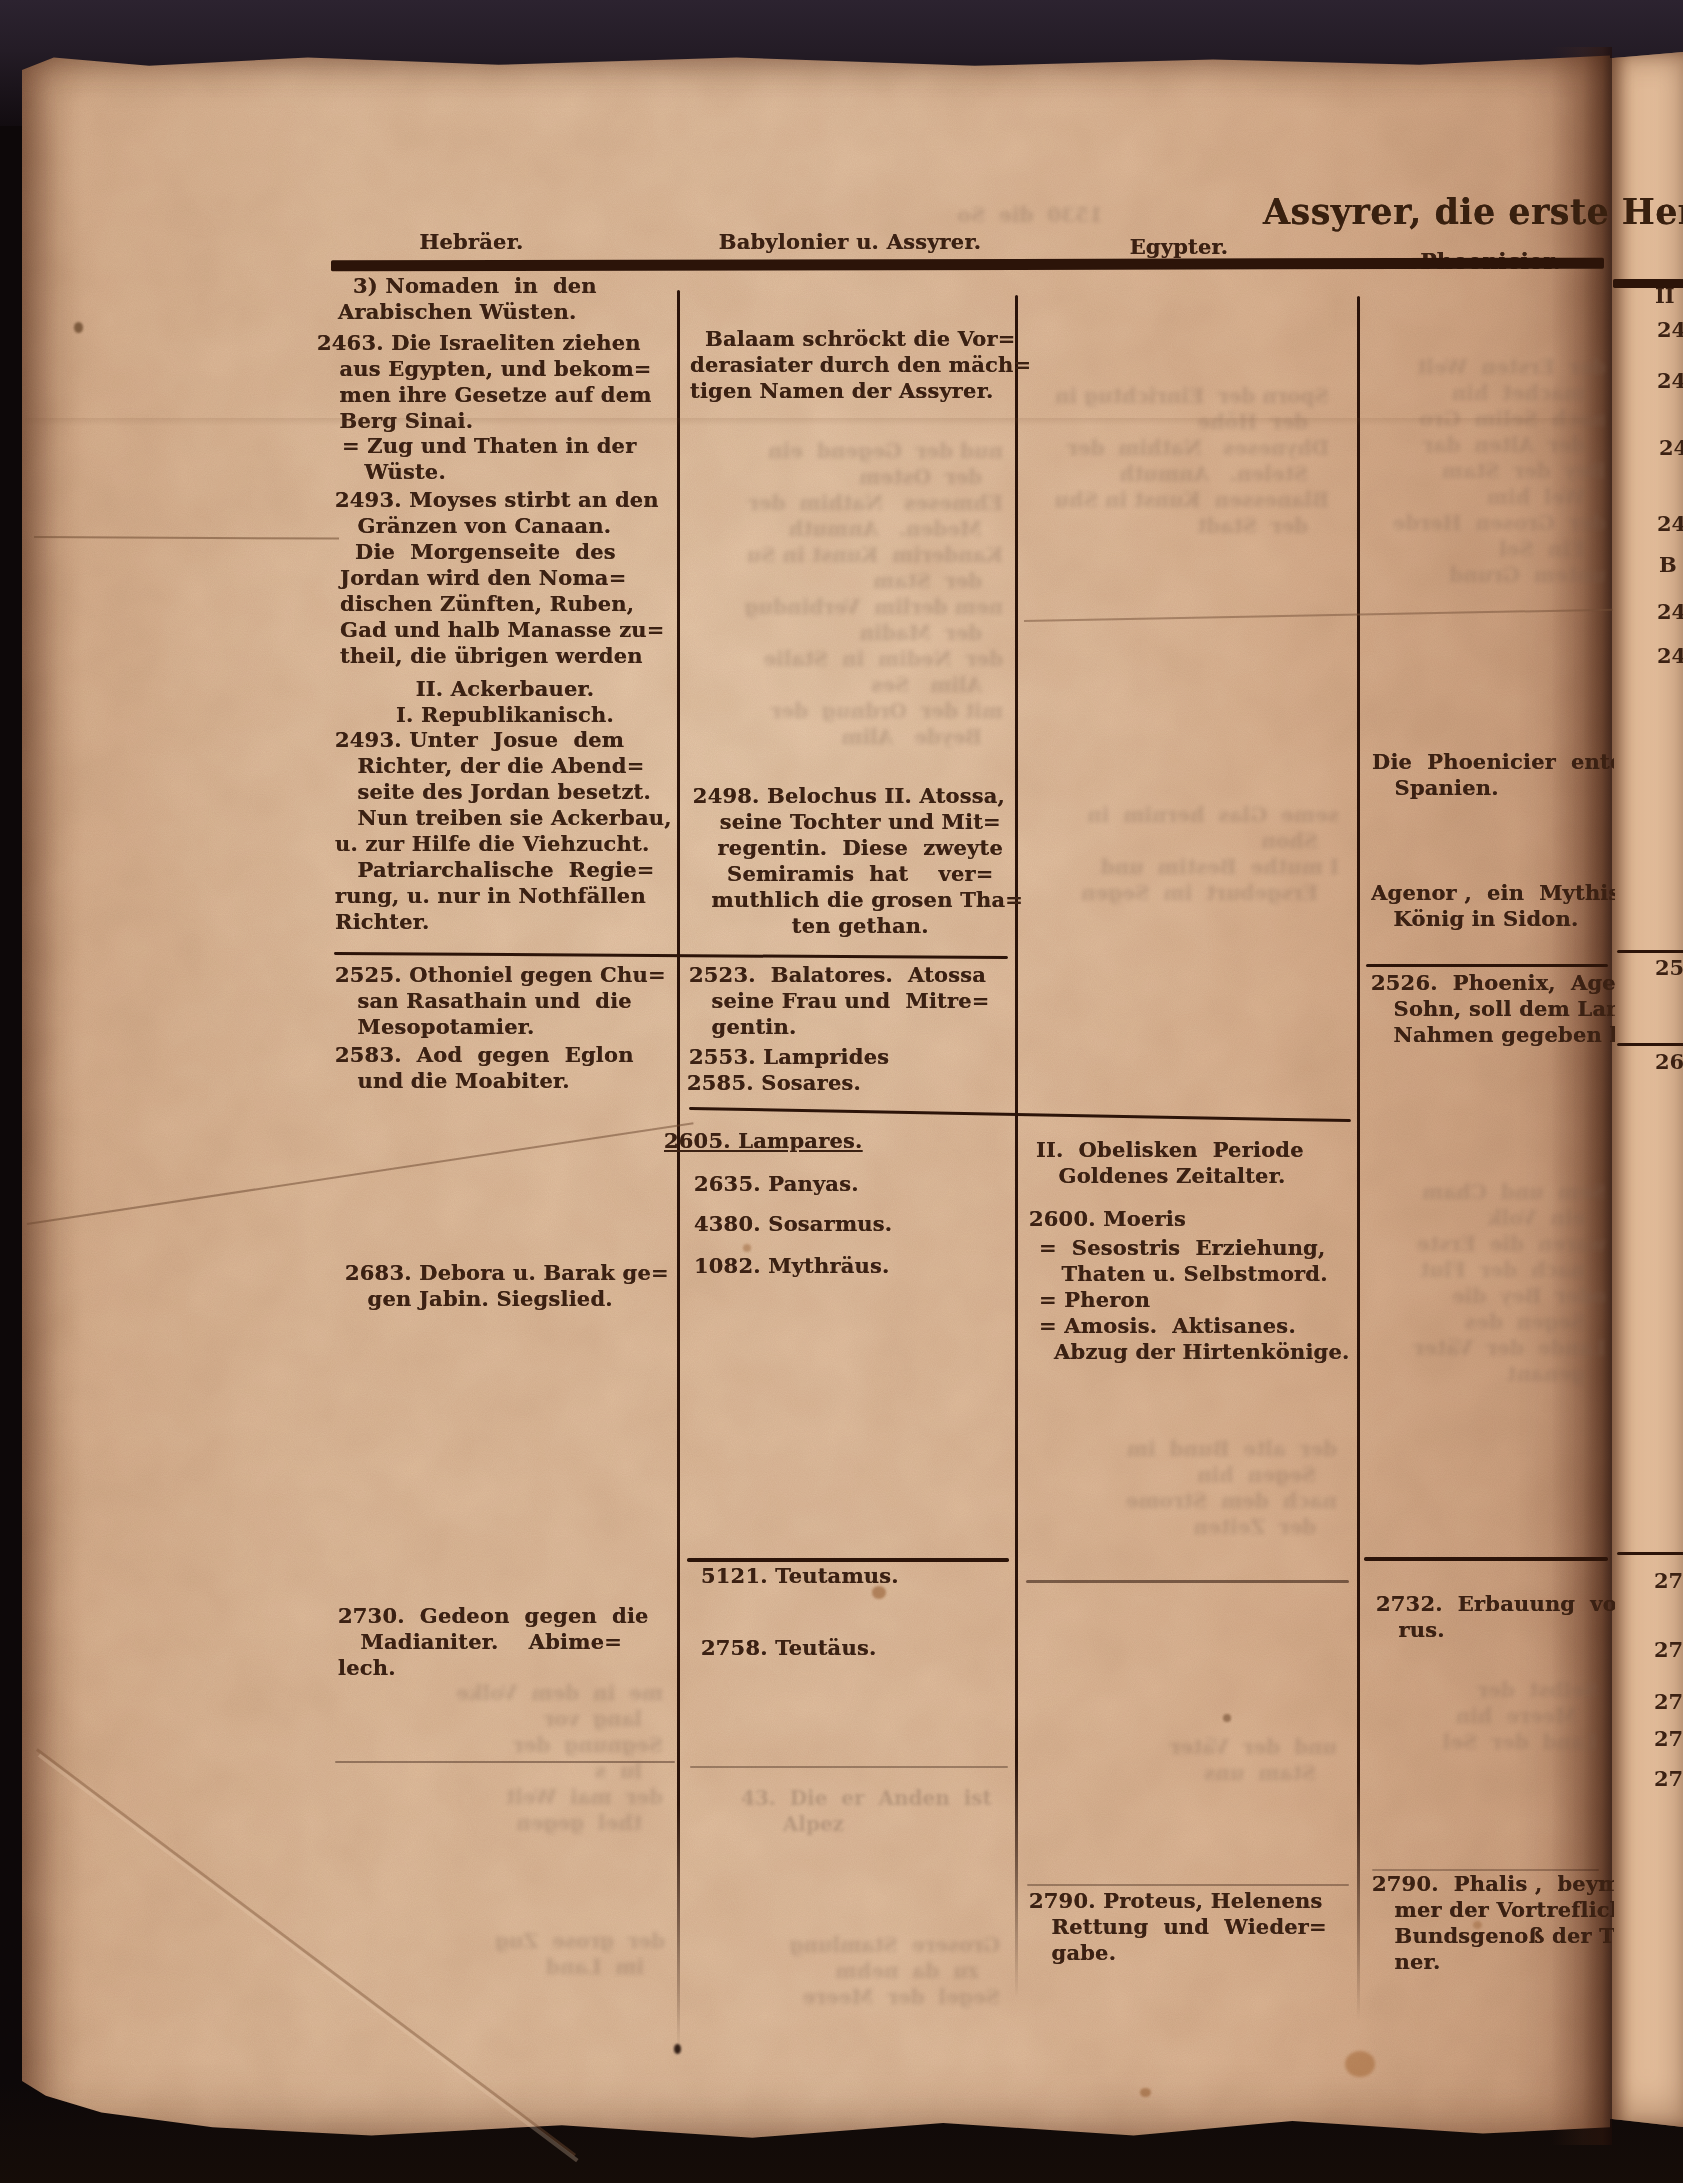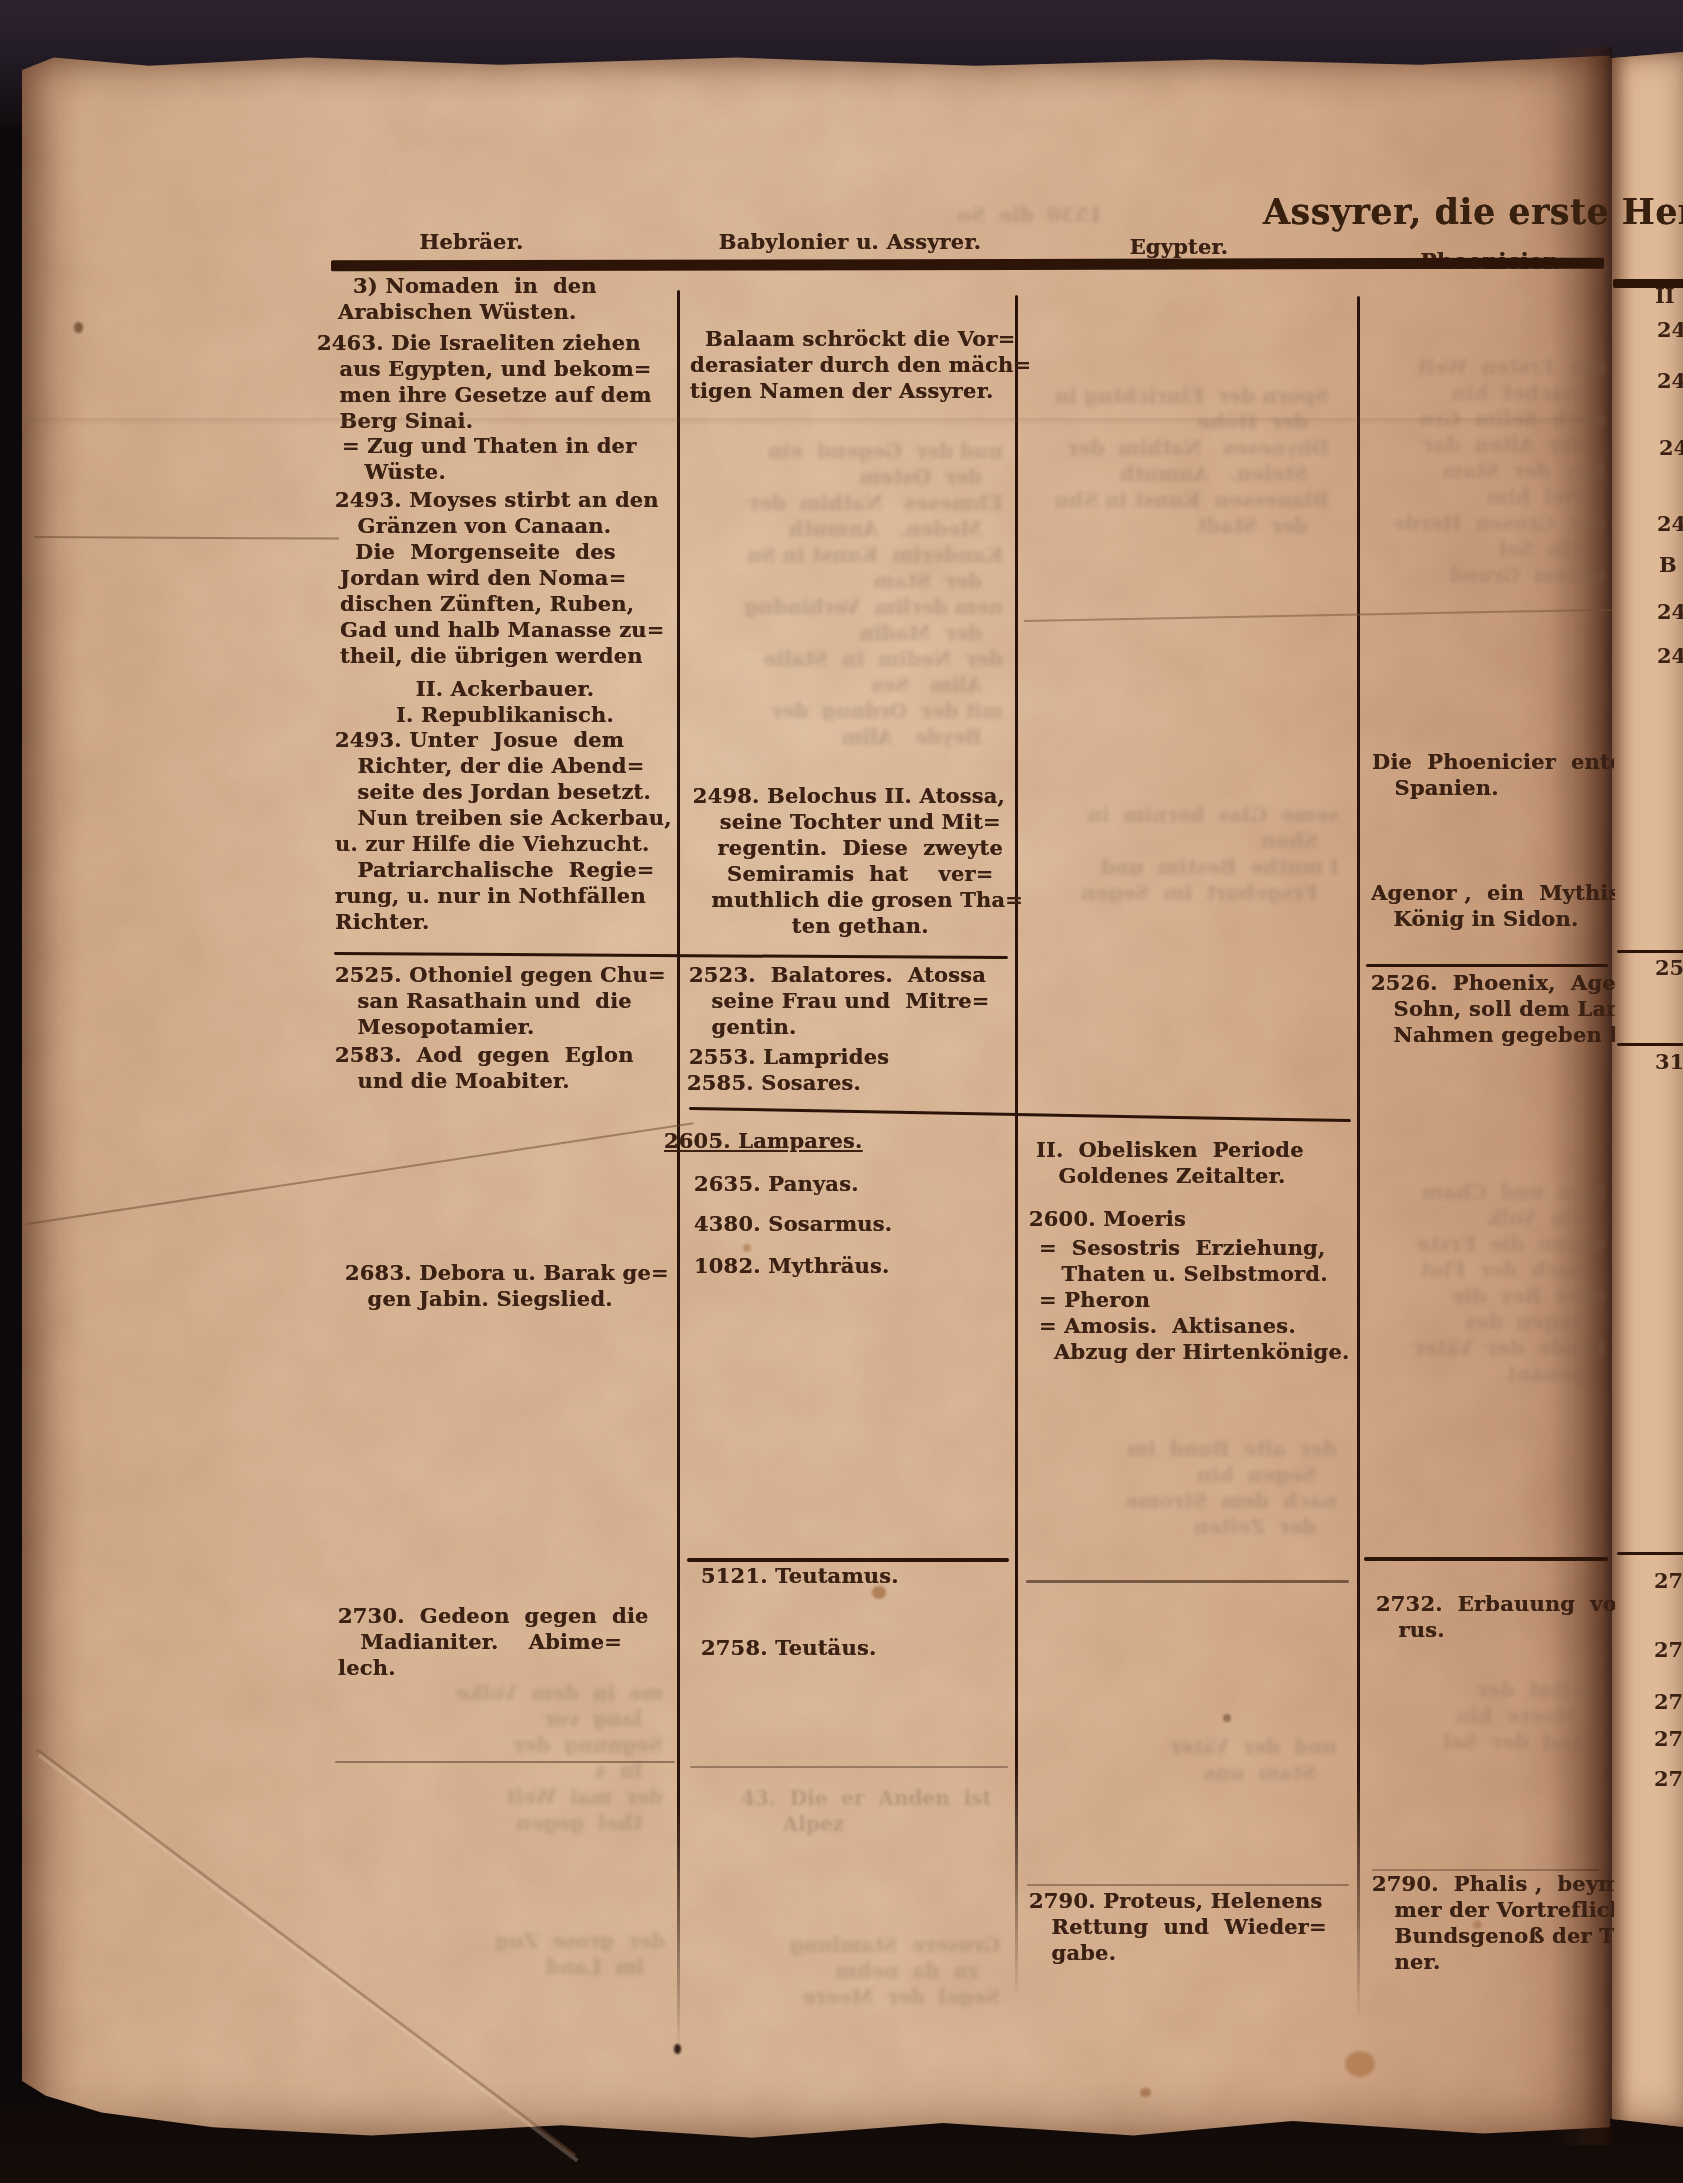--- a/index.html
+++ b/index.html
@@ -183,21 +183,21 @@
   <div class="num" style="left:1657px;top:317px;">24</div>
   <div class="num" style="left:1657px;top:368px;">24</div>
   <div class="num" style="left:1659px;top:435px;">24</div>
   <div class="num" style="left:1657px;top:511px;">24</div>
   <div class="num" style="left:1659px;top:552px;">B</div>
   <div class="num" style="left:1657px;top:599px;">24</div>
   <div class="num" style="left:1657px;top:643px;">24</div>
   <div class="rule-h" style="left:1617px;top:950px;width:67px;height:3.4px;"></div>
   <div class="num" style="left:1655px;top:955px;">25</div>
   <div class="rule-h" style="left:1617px;top:1043px;width:67px;height:3.4px;"></div>
-  <div class="num" style="left:1655px;top:1049px;">31</div>
+  <div class="num" style="left:1655px;top:1049px;">26</div>
   <div class="rule-h" style="left:1617px;top:1552px;width:67px;height:3.4px;"></div>
   <div class="num" style="left:1654px;top:1568px;">27</div>
   <div class="num" style="left:1654px;top:1637px;">27</div>
   <div class="num" style="left:1654px;top:1689px;">27</div>
   <div class="num" style="left:1654px;top:1726px;">27</div>
   <div class="num" style="left:1654px;top:1766px;">27</div>
 
   <div class="ghost" style="left:695px;top:438px;width:308px;">nud der  Gegend  ein
    der  Ostem
 Ehmeses   Nathim  der

